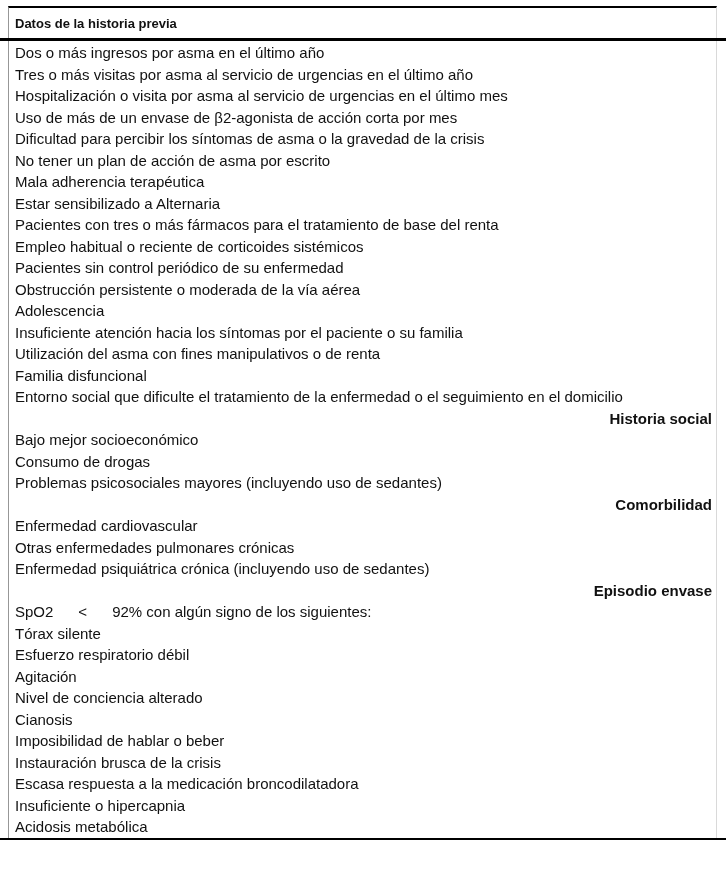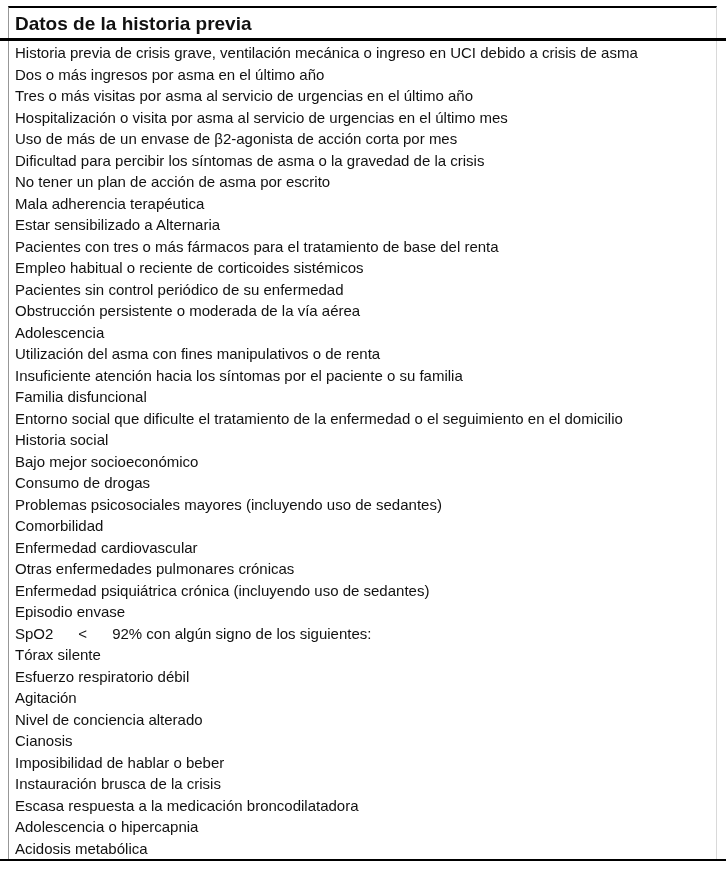--- a/index.html
+++ b/index.html
@@ -21,21 +21,21 @@
   .frame {
     margin-left: 8px;
     margin-right: 9px;
     border-top: 2px solid #000000;
     border-left: 1px solid #979797;
     border-right: 1px solid #d9d9d9;
     box-sizing: border-box;
   }
   .header-row {
     padding: 7px 4px 6px 6px;
-    font-size: 19px;
+    font-size: 13px;
     line-height: 17px;
     font-weight: bold;
     white-space: pre-wrap;
   }
   
   .thick-rule {
     height: 3px;
     background: #000000;
     margin-left: -9px;
     margin-right: -10px;
@@ -49,65 +49,65 @@
   .body-rows {
     padding: 1px 4px 0 6px;
   }
   .row {
     font-size: 15px;
     line-height: 21.5px;
     white-space: pre-wrap;
     font-weight: normal;
   }
   .row.section {
-    font-weight: normal;
+    font-weight: bold;
+    text-align: right;
   }
 </style>
 </head>
 <body>
 
 <div class="page">
   <div class="frame">
     <div class="header-row">Datos de la historia previa</div>
     <div class="thick-rule"></div>
     <div class="body-rows">
-        <div class="row">Historia previa de crisis grave, ventilación mecánica o ingreso en UCI debido a crisis de asma</div>
         <div class="row">Dos o más ingresos por asma en el último año</div>
         <div class="row">Tres o más visitas por asma al servicio de urgencias en el último año</div>
         <div class="row">Hospitalización o visita por asma al servicio de urgencias en el último mes</div>
         <div class="row">Uso de más de un envase de β2-agonista de acción corta por mes</div>
         <div class="row">Dificultad para percibir los síntomas de asma o la gravedad de la crisis</div>
         <div class="row">No tener un plan de acción de asma por escrito</div>
         <div class="row">Mala adherencia terapéutica</div>
         <div class="row">Estar sensibilizado a Alternaria</div>
         <div class="row">Pacientes con tres o más fármacos para el tratamiento de base del renta</div>
         <div class="row">Empleo habitual o reciente de corticoides sistémicos</div>
         <div class="row">Pacientes sin control periódico de su enfermedad</div>
         <div class="row">Obstrucción persistente o moderada de la vía aérea</div>
         <div class="row">Adolescencia</div>
+        <div class="row">Insuficiente atención hacia los síntomas por el paciente o su familia</div>
         <div class="row">Utilización del asma con fines manipulativos o de renta</div>
-        <div class="row">Insuficiente atención hacia los síntomas por el paciente o su familia</div>
         <div class="row">Familia disfuncional</div>
         <div class="row">Entorno social que dificulte el tratamiento de la enfermedad o el seguimiento en el domicilio</div>
         <div class="row section">Historia social</div>
         <div class="row">Bajo mejor socioeconómico</div>
         <div class="row">Consumo de drogas</div>
         <div class="row">Problemas psicosociales mayores (incluyendo uso de sedantes)</div>
         <div class="row section">Comorbilidad</div>
         <div class="row">Enfermedad cardiovascular</div>
         <div class="row">Otras enfermedades pulmonares crónicas</div>
         <div class="row">Enfermedad psiquiátrica crónica (incluyendo uso de sedantes)</div>
         <div class="row section">Episodio envase</div>
         <div class="row">SpO2      &lt;      92% con algún signo de los siguientes:</div>
         <div class="row">Tórax silente</div>
         <div class="row">Esfuerzo respiratorio débil</div>
         <div class="row">Agitación</div>
         <div class="row">Nivel de conciencia alterado</div>
         <div class="row">Cianosis</div>
         <div class="row">Imposibilidad de hablar o beber</div>
         <div class="row">Instauración brusca de la crisis</div>
         <div class="row">Escasa respuesta a la medicación broncodilatadora</div>
-        <div class="row">Adolescencia o hipercapnia</div>
+        <div class="row">Insuficiente o hipercapnia</div>
         <div class="row">Acidosis metabólica</div>
       </div>
     <div class="bottom-rule"></div>
   </div>
 </div>
 
 </body></html>

